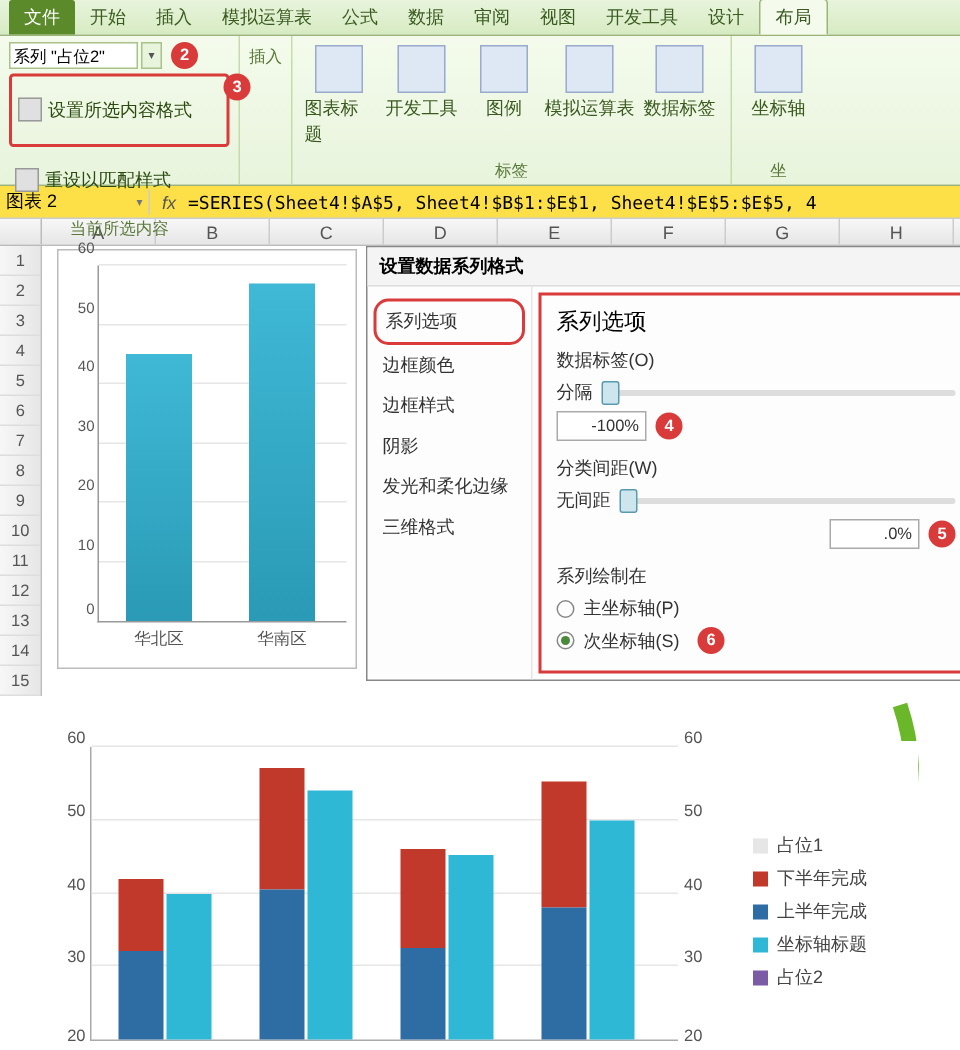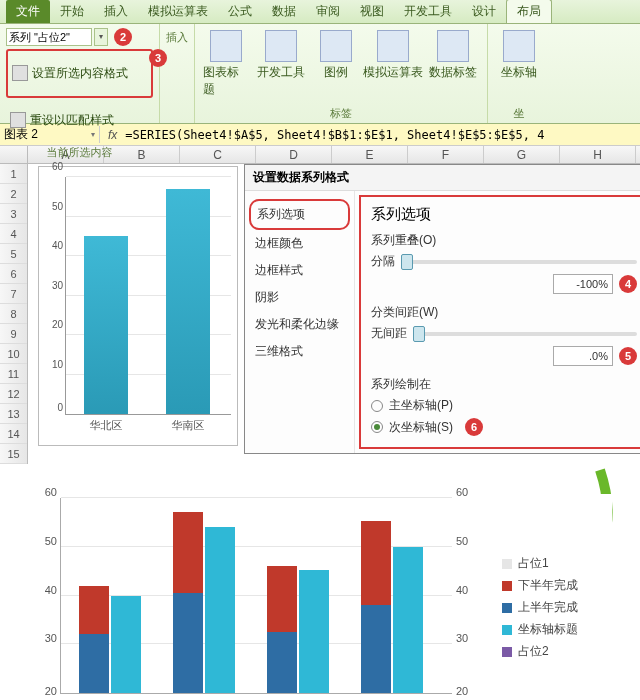--- a/index.html
+++ b/index.html
@@ -20,21 +20,21 @@
   .selbox input { width: 86px; height: 18px; font-size: 11px; border: 1px solid #aac28a; padding: 0 2px; }
   .drop { width: 14px; height: 18px; background: #e8f4dc; border: 1px solid #aac28a; text-align: center; line-height: 16px; font-size: 8px; color: #555; }
   .cmd { display: flex; align-items: flex-start; gap: 4px; padding: 14px 4px; color: #2a4a0f; cursor: pointer; position: relative; }
   .cmd.hl { border: 2px solid #d93a3a; border-radius: 3px; }
   .ico16 { width: 16px; height: 16px; background: #e0e0e0; border: 1px solid #999; }
   .bigbtn { display: inline-flex; flex-direction: column; align-items: center; width: 50px; padding: 2px; color: #3a5a1f; cursor: pointer; }
   .bigico { width: 32px; height: 32px; background: #dde8f4; border: 1px solid #99aacc; margin-bottom: 2px; }
   .bigrow { display: flex; }
 
   
-  .fbar { display: flex; align-items: center; height: 22px; border-bottom: 1px solid #ccc; background: #fef9c3; }
+  .fbar { display: flex; align-items: center; height: 22px; border-bottom: 1px solid #ccc; background: #fde047; }
   .namebox { width: 100px; padding: 0 4px; border-right: 1px solid #ccc; display: flex; align-items: center; justify-content: space-between; }
   .fx { padding: 0 8px; font-style: italic; color: #555; }
   .formula { flex: 1; font-family: Consolas, monospace; font-size: 12px; color: #000; white-space: nowrap; overflow: hidden; }
 
   
   .colhdr { display: flex; height: 18px; background: linear-gradient(#f7f7f7,#e6e6e6); border-bottom: 1px solid #bbb; }
   .corner { width: 28px; border-right: 1px solid #bbb; }
   .ch { flex: 1; text-align: center; border-right: 1px solid #ccc; color: #555; line-height: 18px; max-width: 76px; }
   .sheet { display: flex; position: relative; }
   .rowhdr { width: 28px; background: linear-gradient(90deg,#f7f7f7,#e6e6e6); border-right: 1px solid #bbb; }
@@ -228,29 +228,29 @@
           <div class="sel">系列选项</div>
           <div>边框颜色</div>
           <div>边框样式</div>
           <div>阴影</div>
           <div>发光和柔化边缘</div>
           <div>三维格式</div>
         </div>
         <div class="dlg-main">
           <h3>系列选项</h3>
           <div class="field">
-              <span>系列重叠(O)</span>
+              <span>数据标签(O)</span>
             </div>
           <div class="field">
             <span>分隔</span>
             <div class="slider">
                 <div class="thumb" style="left:0"></div>
               </div>
           </div>
-          <div class="field" style="justify-content:flex-end">
+          <div class="field" style="">
             <div class="valbox">-100%</div>
             <span class="badge" style="position:static">4</span>
           </div>
           <div class="field" style="margin-top:10px">
               <span>分类间距(W)</span>
             </div>
           <div class="field">
             <span>无间距</span>
             <div class="slider">
                 <div class="thumb" style="left:0"></div>

